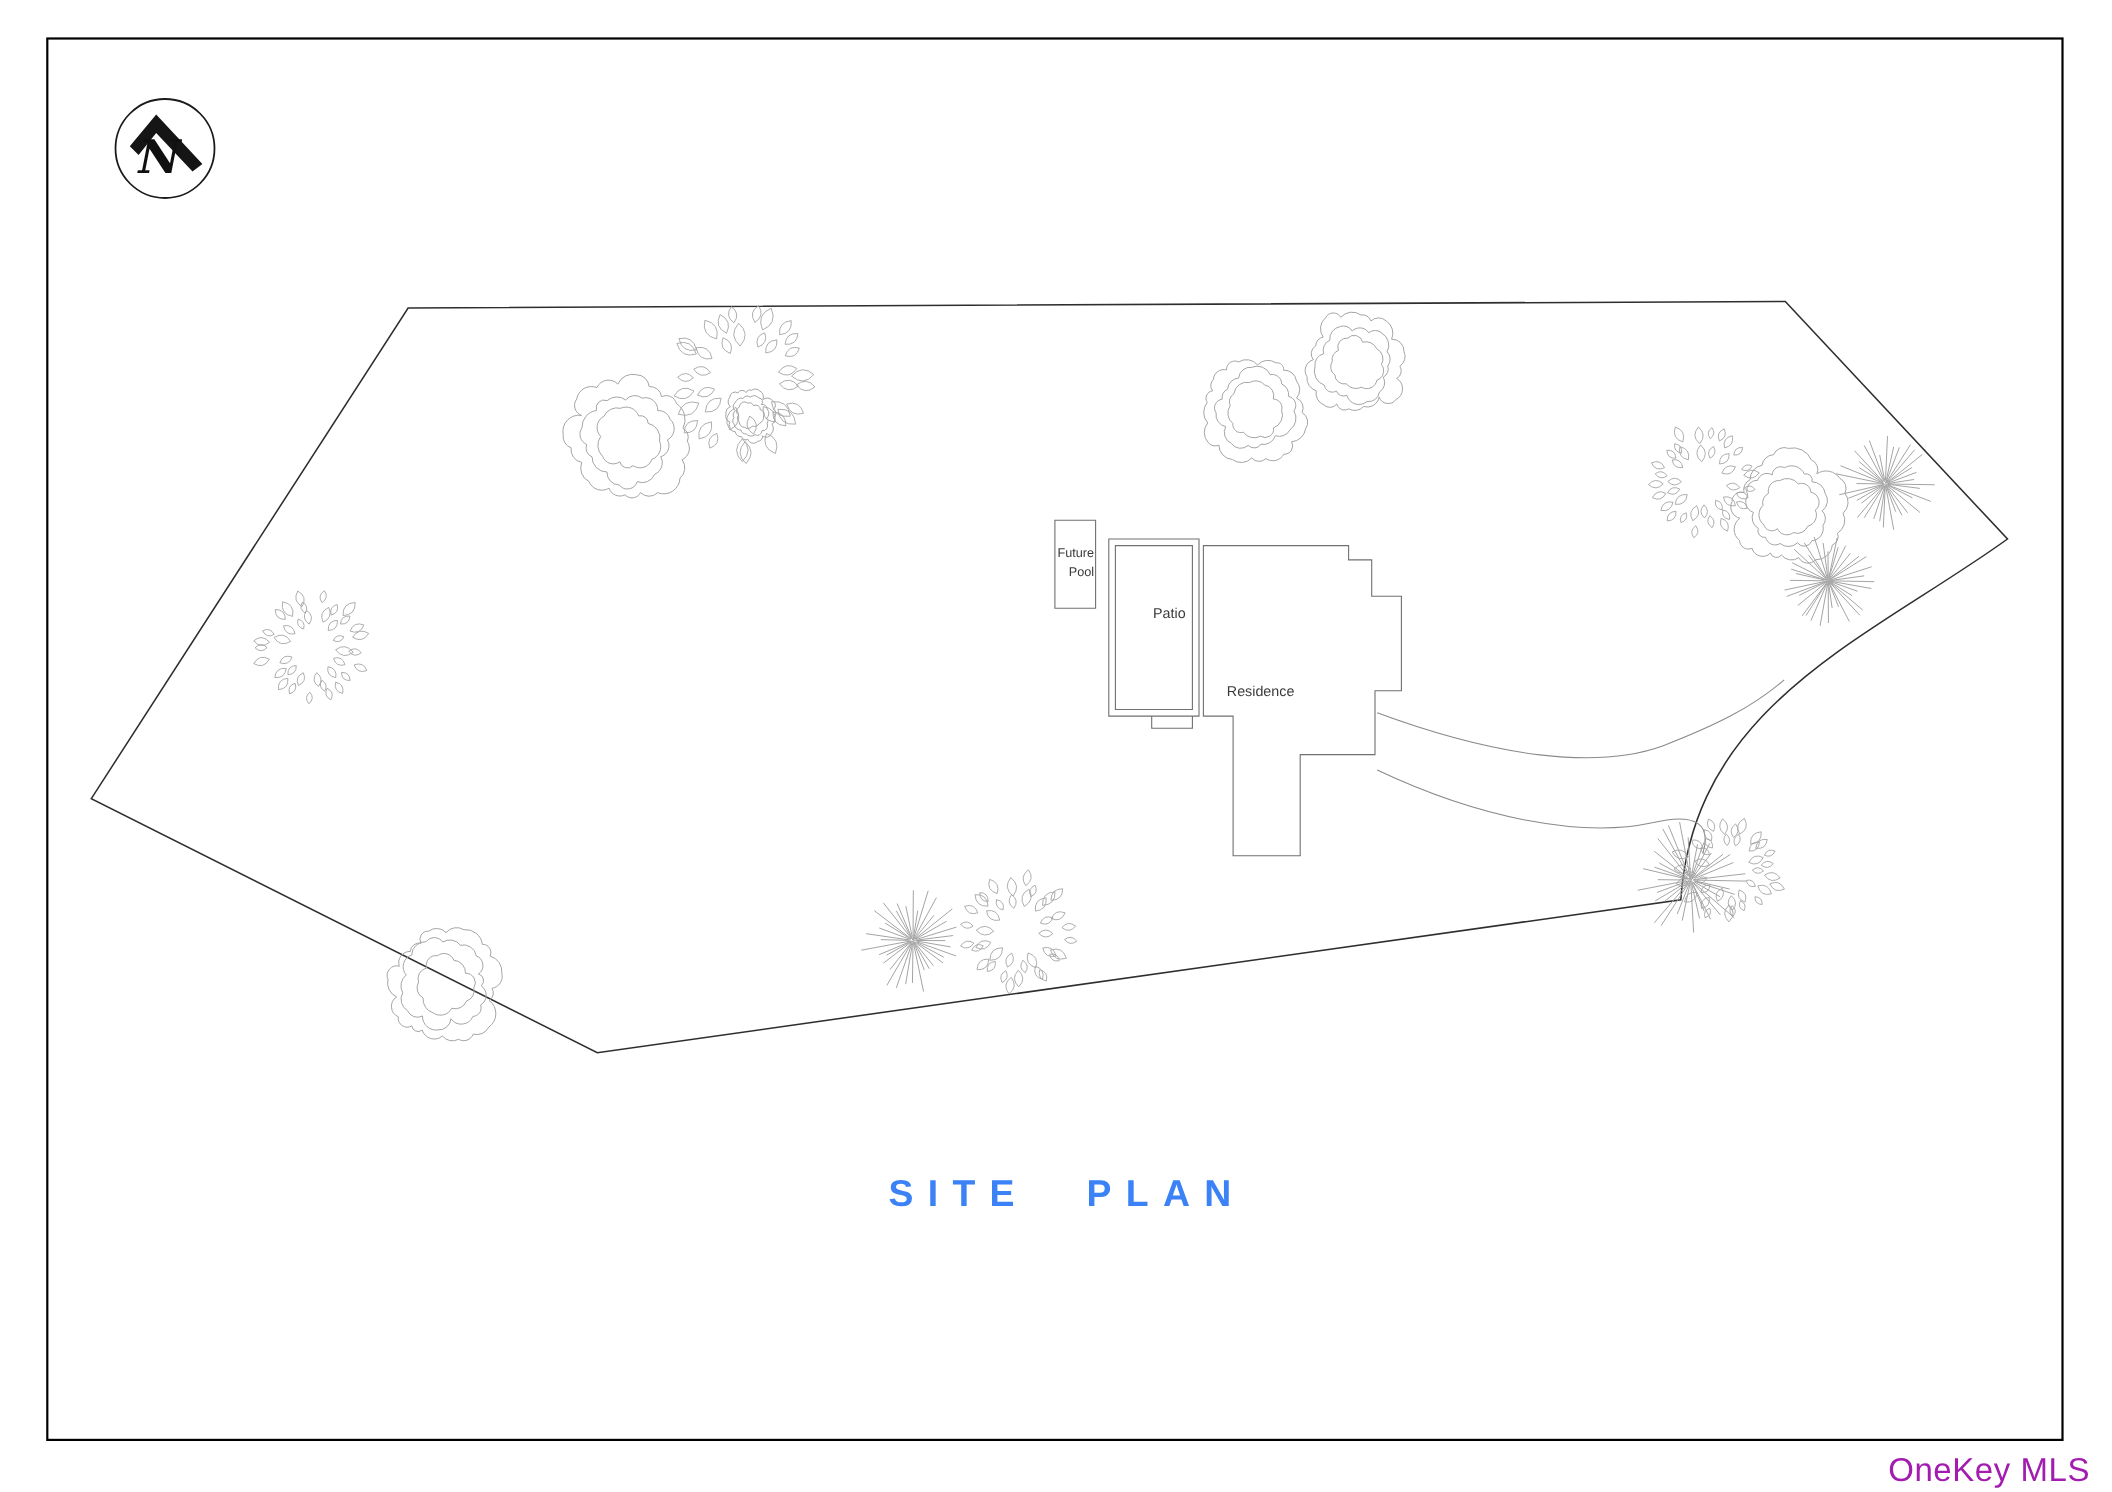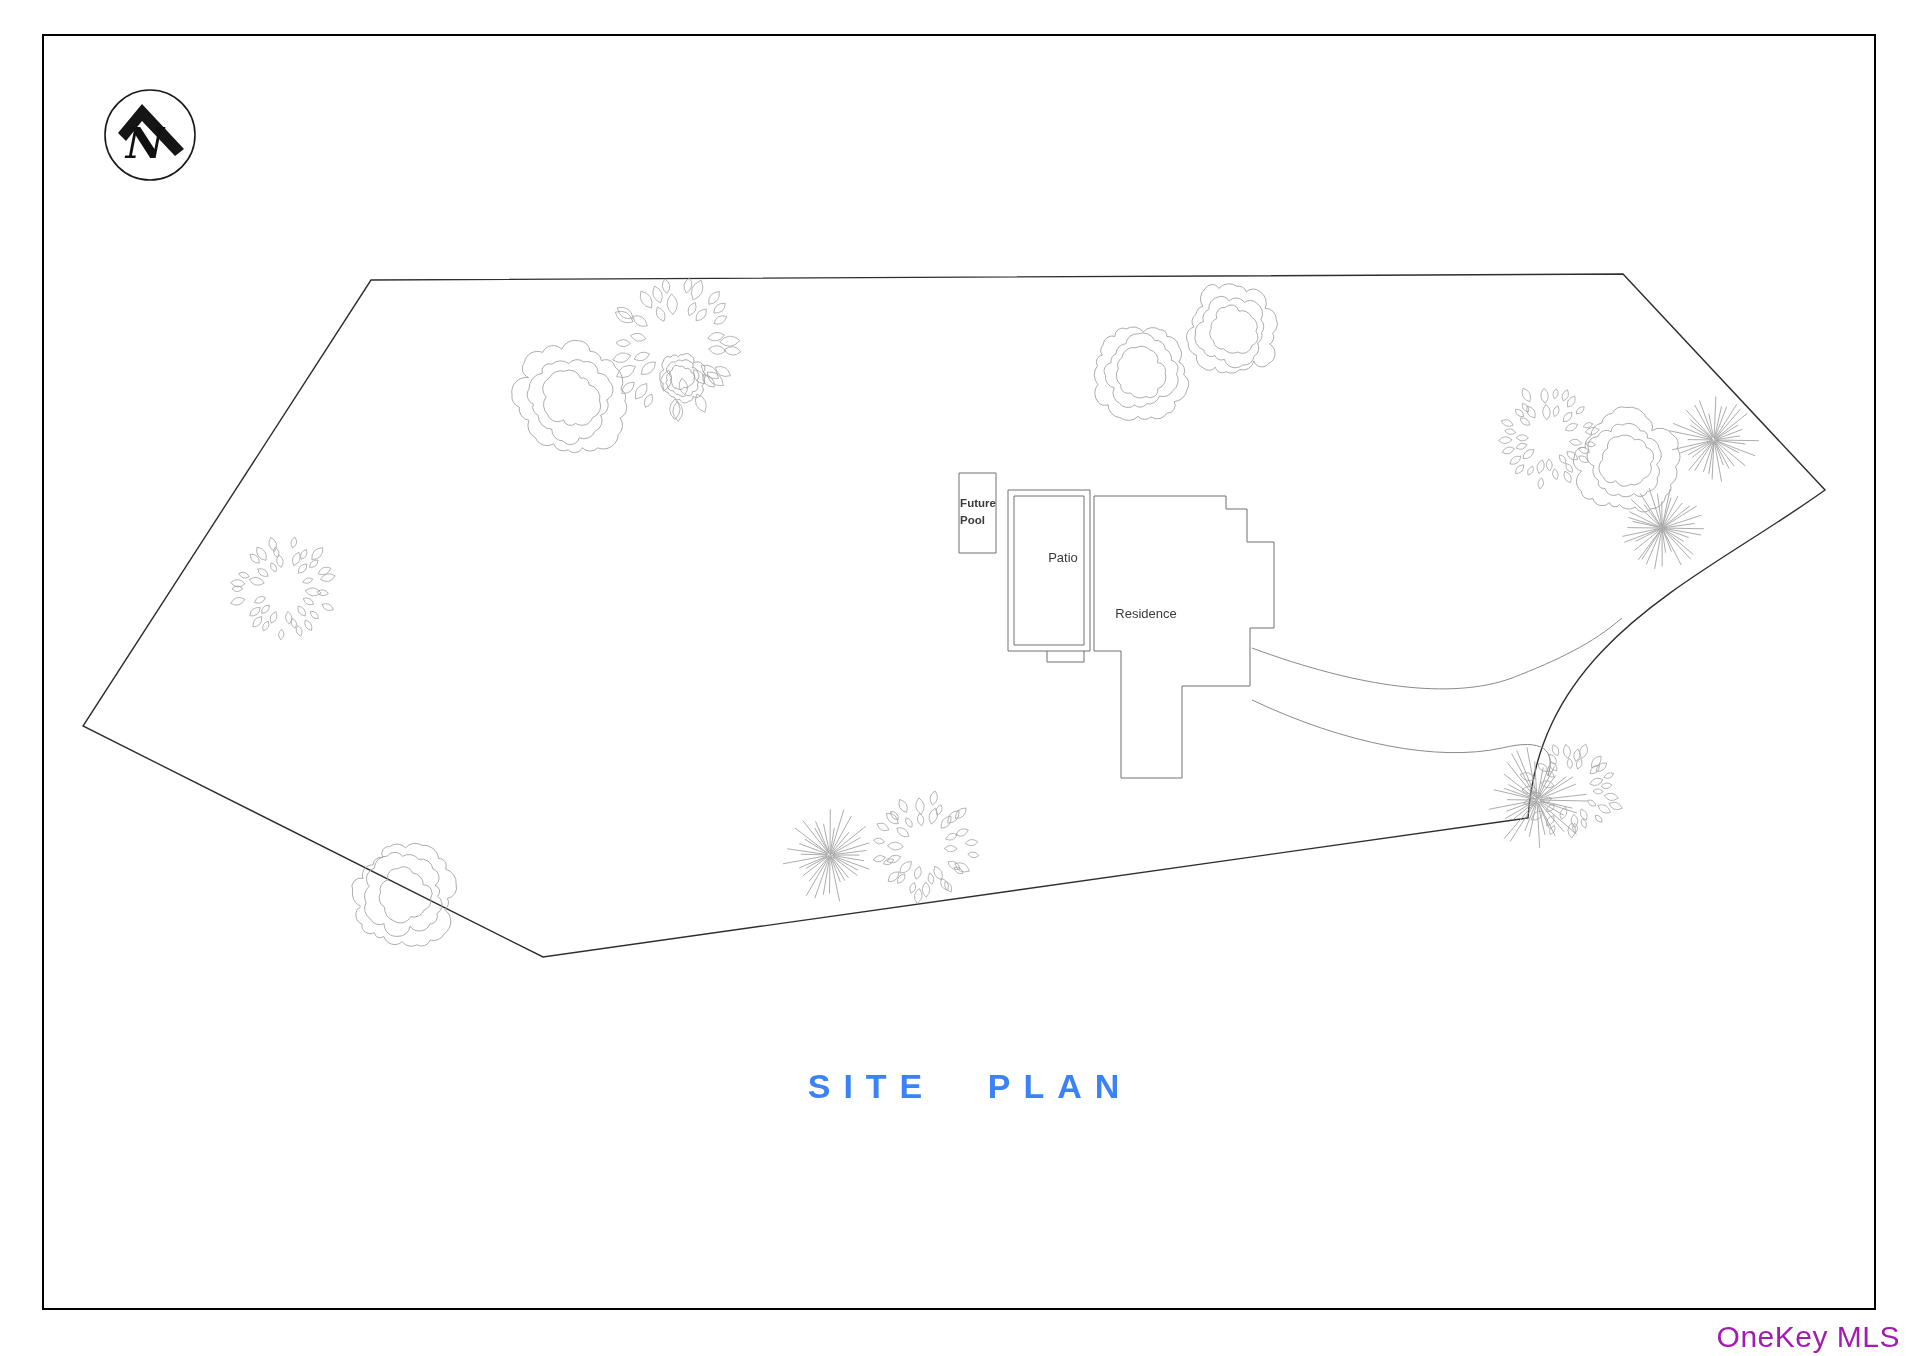--- a/index.html
+++ b/index.html
@@ -9,23 +9,23 @@
   }
   .frame{
     position:absolute;left:42px;top:34px;right:44px;bottom:46px;
     border:2px solid #000;background:#fff;
   }
   #plan-svg{position:absolute;left:0;top:0;}
   .lbl{
     position:absolute;transform:translate(-50%,-50%);
     color:#3a3a3a;white-space:nowrap;
   }
-  #lbl-residence{left:1146px;top:613px;font-size:13px;text-align:center;}
+  #lbl-residence{left:1146px;top:628px;font-size:13px;text-align:center;}
   #lbl-patio{left:1047px;top:557px;font-size:13px;margin-left:16px;}
-  #lbl-pool{left:978px;top:512px;font-size:11.5px;text-align:left;line-height:1.45;white-space:normal;font-weight:bold;}
+  #lbl-pool{left:978px;top:512px;font-size:11.5px;text-align:right;line-height:1.45;white-space:normal;}
   #lbl-pool span{display:block;}
   #north-letter{
     left:145px;top:143px;
     font-family:"DejaVu Serif",serif;font-style:italic;font-weight:600;
     font-size:42px;color:#101010;
   }
   #title{
     left:970px;top:1086px;
     font-size:34px;font-weight:600;color:#3b82f6;
     letter-spacing:13px;word-spacing:30px;

